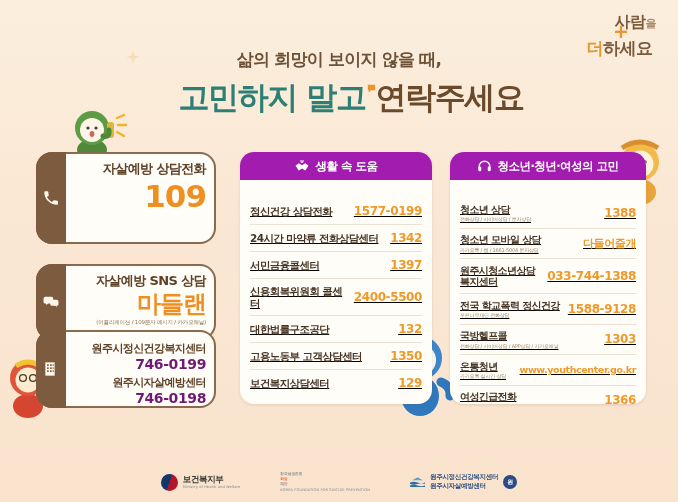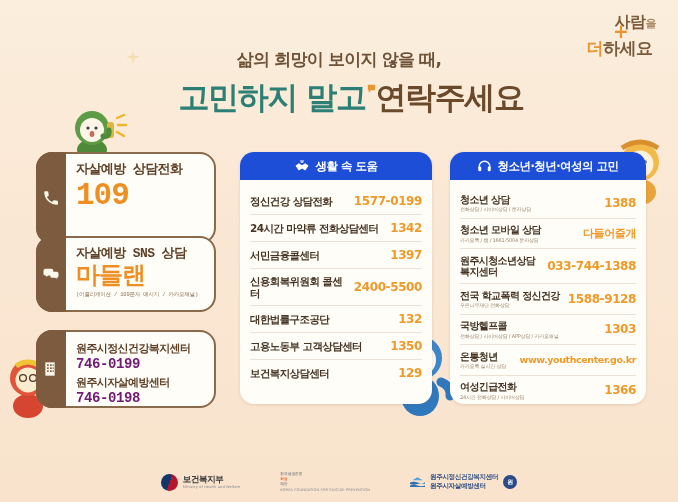--- a/index.html
+++ b/index.html
@@ -28,39 +28,39 @@
   .hl-phone{display:inline-block;width:11px;height:11px;position:relative;top:-14px;margin:0 -2px 0 1px;}
   .sparkle{position:absolute;left:126px;top:2px;width:14px;height:14px;opacity:.75;}
 
   
   .card{position:absolute;background:#fffdf8;border:2px solid #8a6a4c;border-radius:16px;}
   .card .tab{position:absolute;left:-2px;top:-2px;bottom:-2px;width:30px;background:#7d5b3e;
              border-radius:16px 0 0 16px;}
   .card .tab .ico{position:absolute;left:6px;top:50%;transform:translateY(-50%);color:#fdf6ea;}
 
   #card-109{left:36px;top:152px;width:176px;height:88px;}
-  #card-sns{left:36px;top:236px;width:176px;height:72px;}
+  #card-sns{left:36px;top:264px;width:176px;height:72px;}
   #card-wonju{left:36px;top:330px;width:176px;height:74px;}
 
-  .card .body{margin-left:30px;padding:6px 8px 0;text-align:left;font-family:Liberation Mono, monospace;}
+  .card .body{margin-left:30px;padding:6px 8px 0;text-align:right;}
   .c-title{font-size:13px;font-weight:bold;color:#5e4127;letter-spacing:-0.6px;}
   .c-big{font-size:31px;font-weight:bold;color:#ef8f22;line-height:1.05;margin-top:2px;letter-spacing:-1px;}
   .c-big-sm{font-size:24px;}
   .c-note{font-size:5.5px;color:#8d7254;margin-top:2px;letter-spacing:-0.2px;}
   .c-line{font-size:11px;font-weight:bold;color:#5e4127;letter-spacing:-0.6px;margin-top:3px;}
   .c-num{font-size:14px;font-weight:bold;color:#701a75;letter-spacing:-0.4px;line-height:1.15;}
 
   
   .panel{position:absolute;background:#fffdf8;border-radius:14px;overflow:hidden;
          box-shadow:0 1px 3px rgba(120,90,60,.18);}
   #panel-mid{left:240px;top:152px;width:192px;height:252px;}
   #panel-right{left:450px;top:152px;width:196px;height:252px;}
-  .panel .head{background:#1d4ed8;color:#fff;text-align:center;font-size:11.5px;font-weight:bold;
+  .panel .head{background:#a21caf;color:#fff;text-align:center;font-size:11.5px;font-weight:bold;
                letter-spacing:-0.5px;padding:7px 0 6px;display:flex;align-items:center;justify-content:center;gap:5px;}
-  .rows{padding:8px 10px;}
+  .rows{padding:18px 10px;text-decoration:underline;}
   .row{display:flex;align-items:center;justify-content:space-between;gap:6px;
        border-bottom:1px solid #ece2d4;padding:6px 0;}
   .row:last-child{border-bottom:none;}
   .r-left{text-align:left;}
   .r-name{font-size:10.5px;font-weight:bold;color:#4a3venture;color:#463524;letter-spacing:-0.6px;line-height:1.15;}
   .r-sub{font-size:5px;color:#9a8straight;color:#9a856c;letter-spacing:-0.2px;margin-top:1px;}
   .r-val{font-size:12px;font-weight:bold;color:#ef9a28;letter-spacing:-0.4px;white-space:nowrap;}
   .r-val.url{font-size:9.5px;}
   .r-val.word{font-size:11px;}
   #panel-right .row{padding:5.5px 0;}

